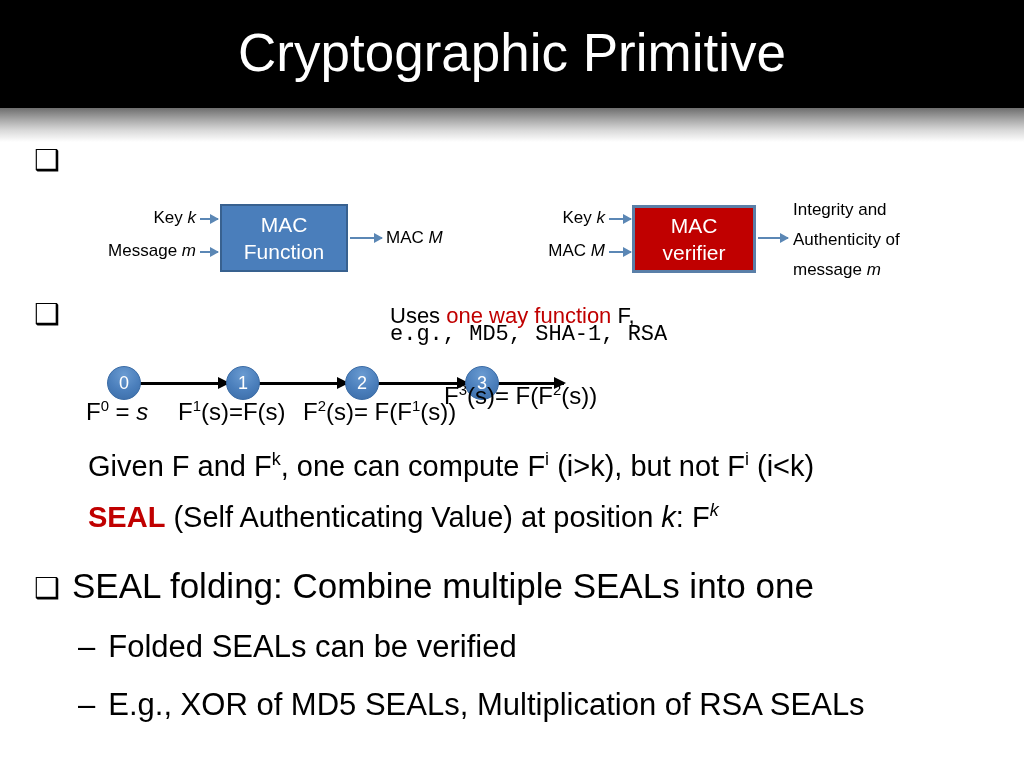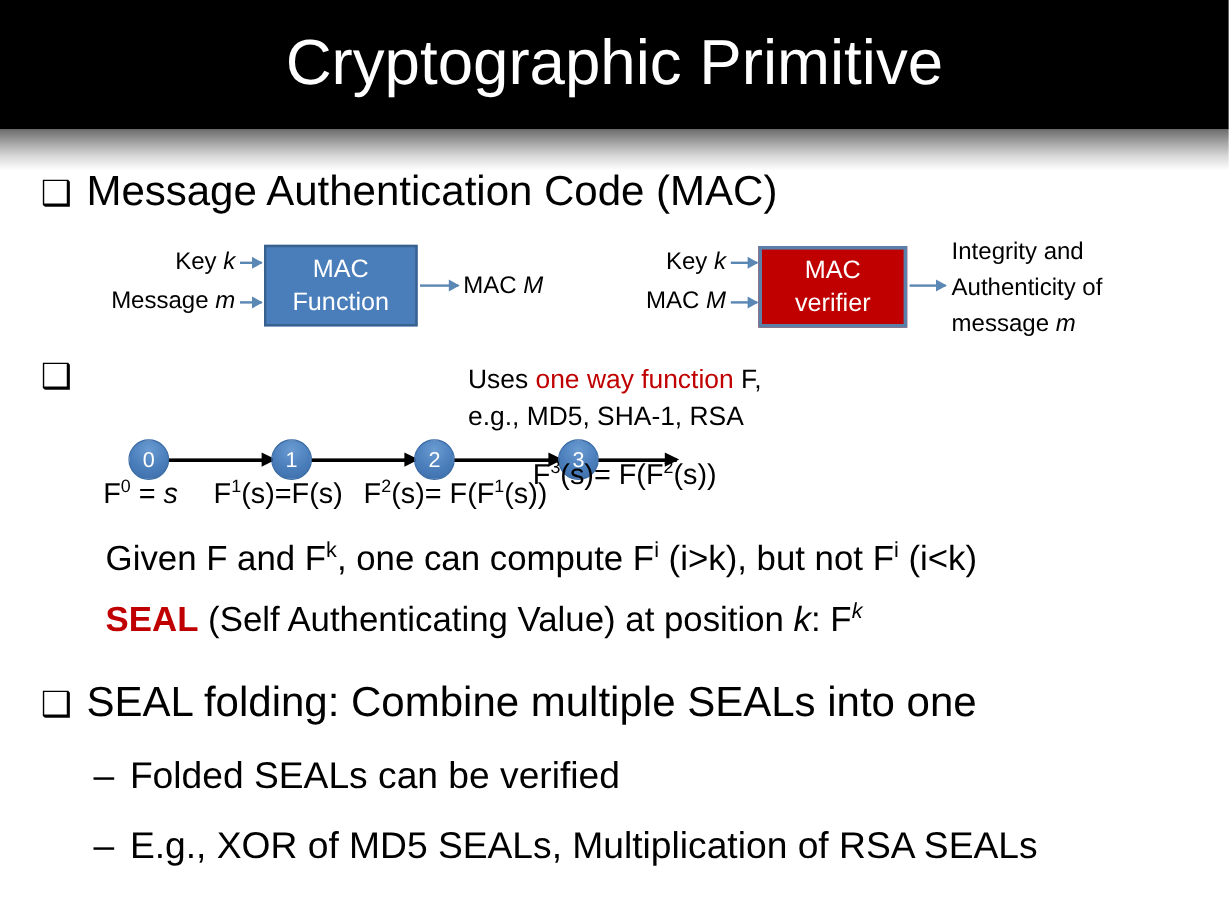--- a/index.html
+++ b/index.html
@@ -68,21 +68,21 @@
     font-size: 31px;
     margin-right: 13px;
   }
 
   
   .t {
     position: absolute;
     white-space: nowrap;
   }
   .lbl {
-    font-size: 20px;
+    font-size: 17px;
     line-height: 26px;
   }
   .lbl-r { text-align: right; }
   .note {
     font-size: 22px;
     line-height: 31px;
   }
   .formula {
     font-size: 24px;
     line-height: 24px;
@@ -167,21 +167,20 @@
 </style>
 </head>
 <body>
 
 <div class="title-band"></div>
 <div class="title-text">Cryptographic Primitive</div>
 <div class="title-gradient"></div>
 
 <div class="bullet-l1" style="left:34px; top:140px;">
   <span class="marker">❑</span>
-  <span>Message Authentication Code (MAC)</span>
 </div>
 
 <div class="t lbl lbl-r" style="left:60px; top:205px; width:136px;">
   <span>Key</span>
   <i>k</i>
 </div>
 <div class="arrow-blue" style="left:200px; top:218px; width:18px;"></div>
 
 <div class="t lbl lbl-r" style="left:40px; top:238px; width:156px;">
   <span>Message</span>
@@ -225,21 +224,21 @@
   <i>m</i>
 </div>
 
 <div class="bullet-l1" style="left:34px; top:294px;">
   <span class="marker">❑</span>
 </div>
 
 <div class="t note" style="left:390px; top:300px;">
   <span>Uses </span><span class="red">one way function</span><span> F,</span>
 </div>
-<div class="t note" style="left:390px; top:331px;">e.g., MD5, SHA-1, RSA</div>
+<div class="t note" style="left:390px; top:319px;font-family:Liberation Mono, monospace;">e.g., MD5, SHA-1, RSA</div>
 
 <div class="arrow-black" style="left:140px; top:382px; width:88px;"></div>
 <div class="arrow-black" style="left:259px; top:382px; width:88px;"></div>
 <div class="arrow-black" style="left:378px; top:382px; width:89px;"></div>
 <div class="arrow-black" style="left:498px; top:382px; width:66px;"></div>
 
 <div class="chain-node" style="left:107px; top:366px;">0</div>
 <div class="chain-node" style="left:226px; top:366px;">1</div>
 <div class="chain-node" style="left:345px; top:366px;">2</div>
 <div class="chain-node" style="left:465px; top:366px;">3</div>

